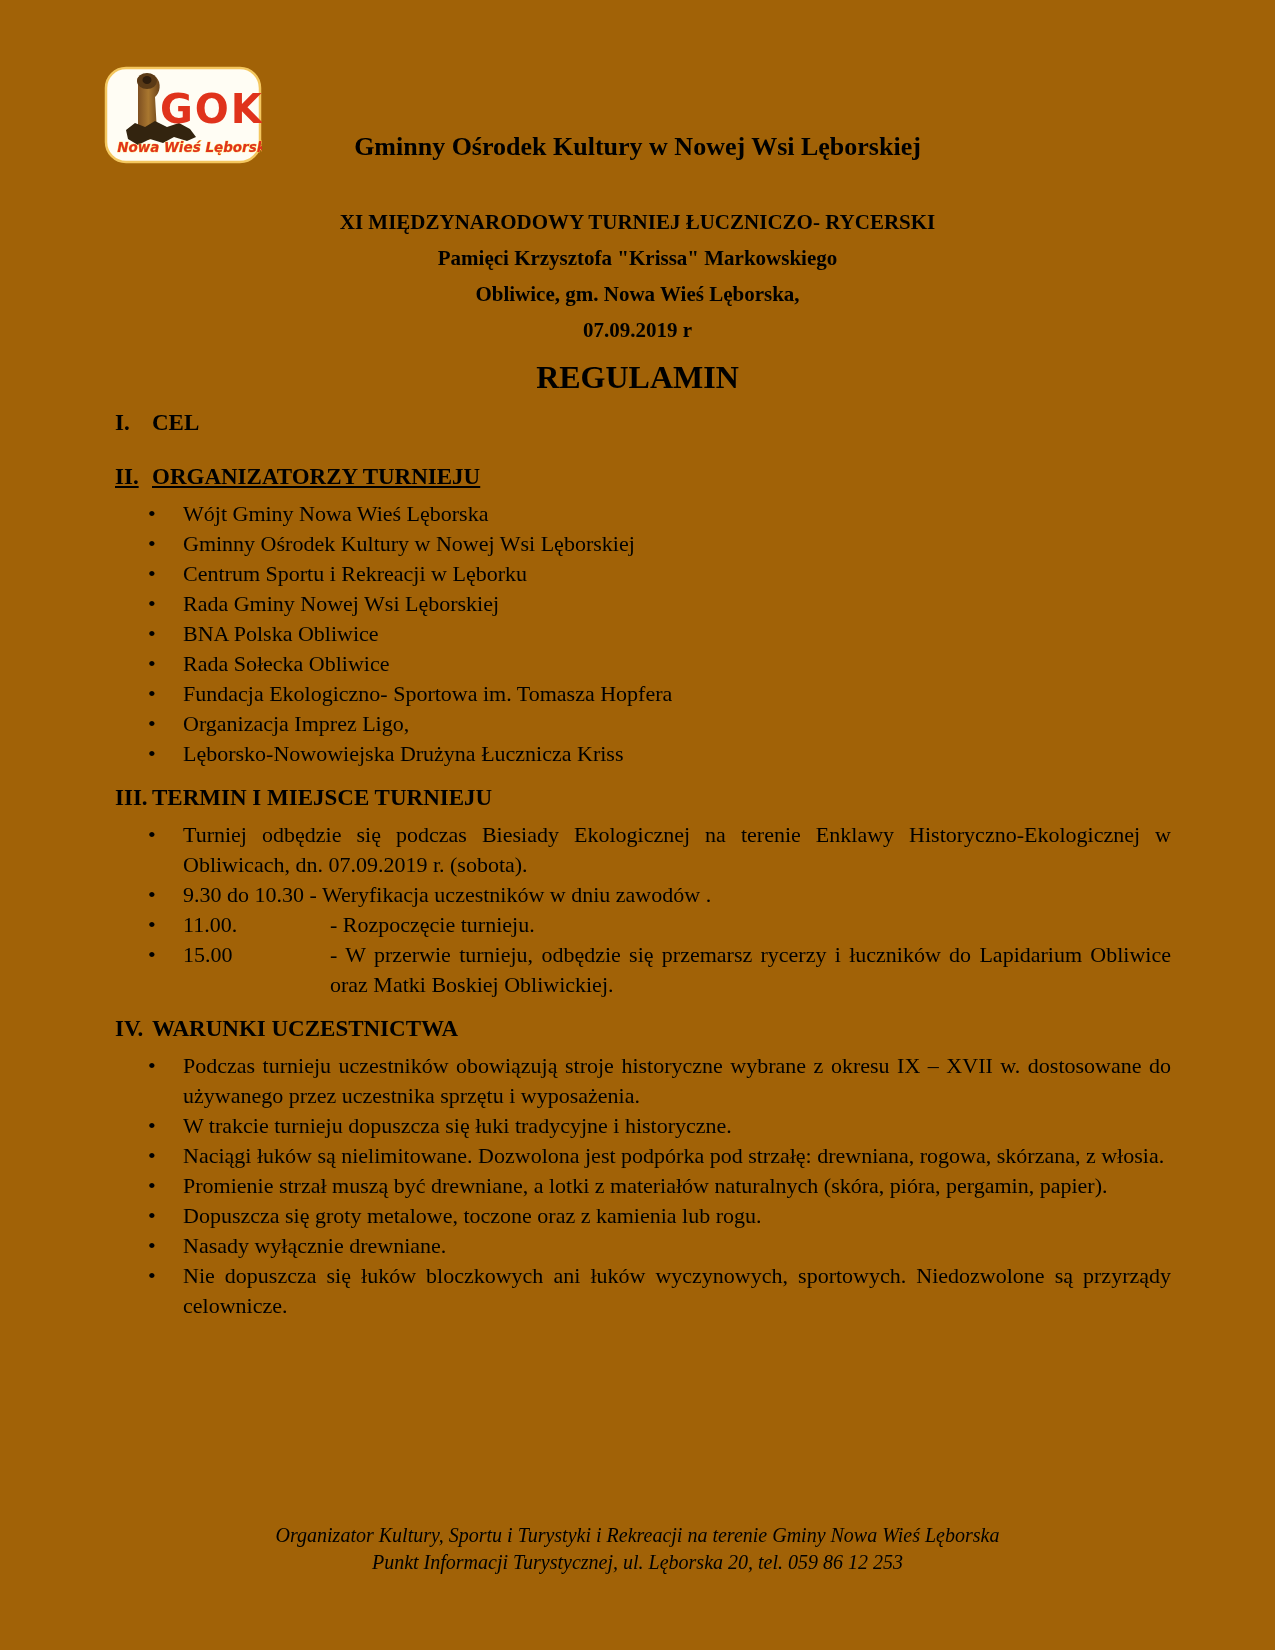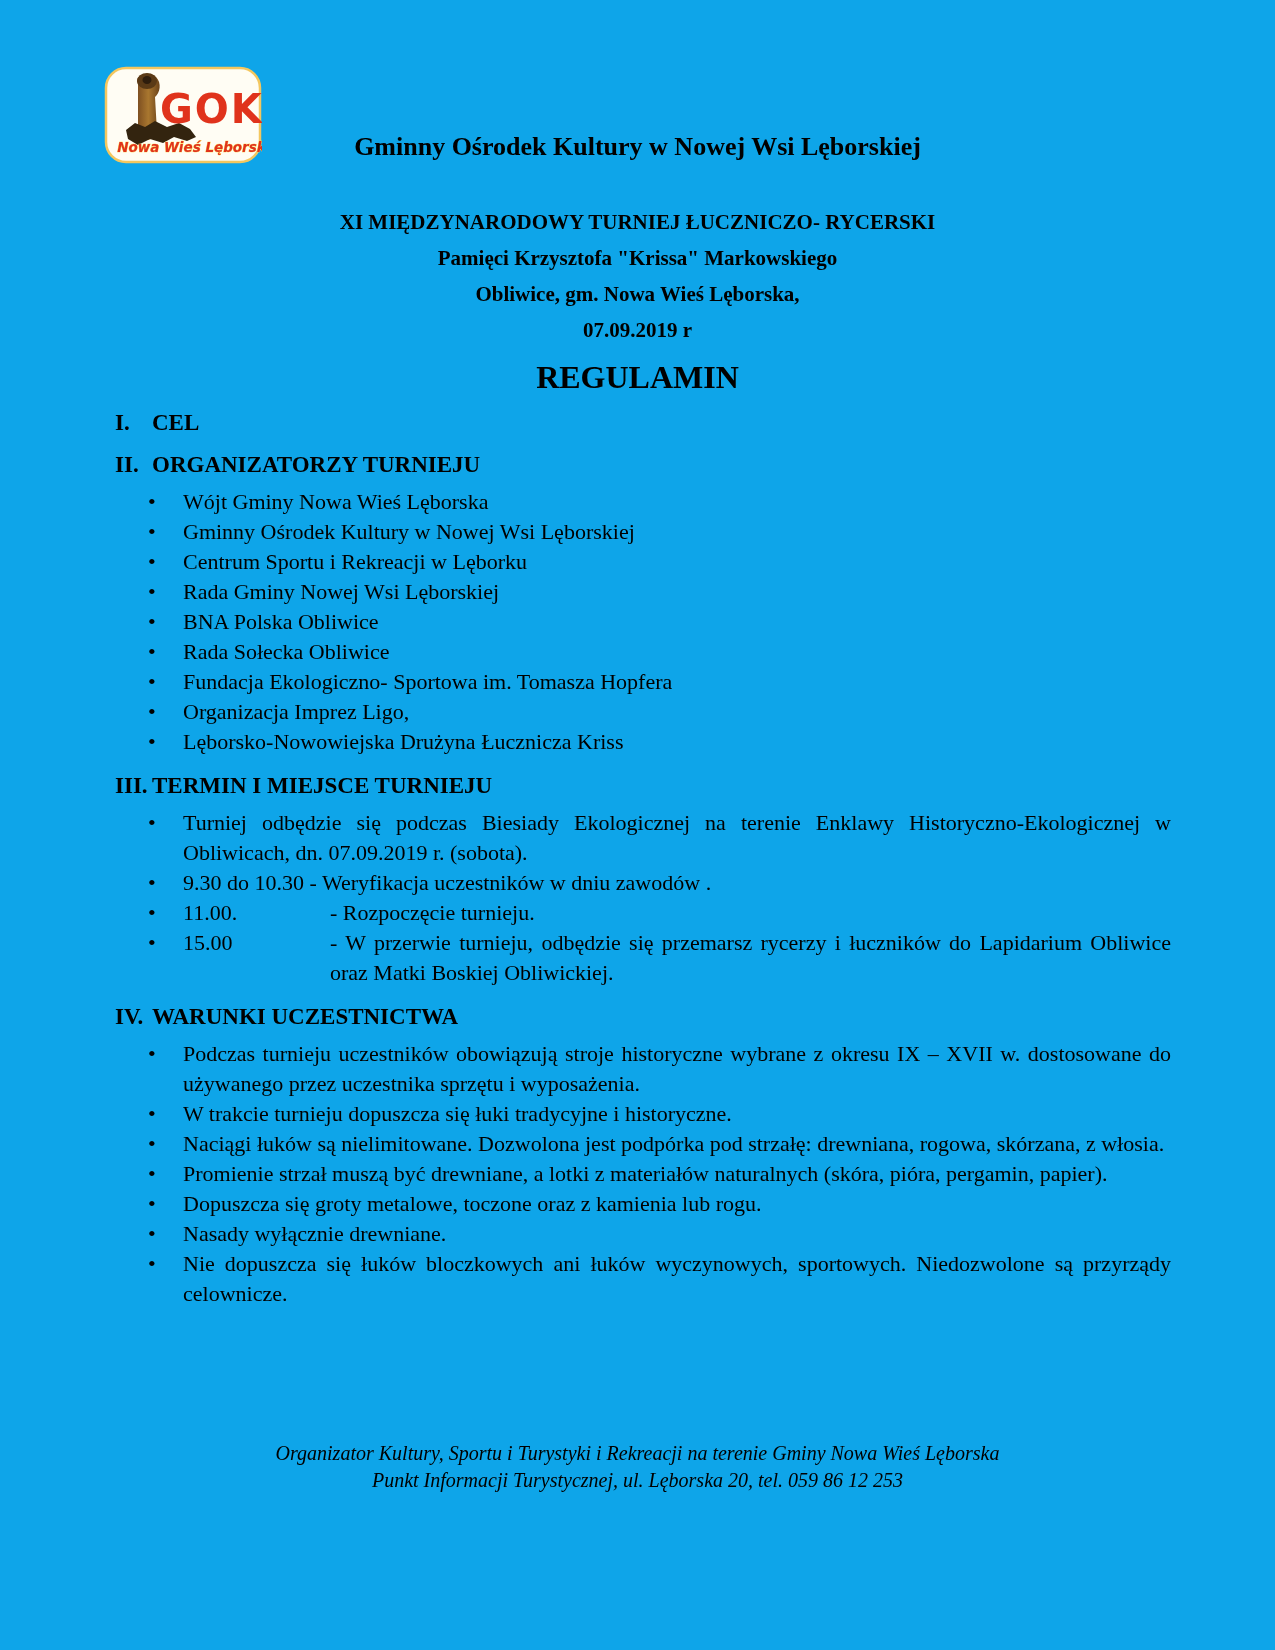--- a/index.html
+++ b/index.html
@@ -1,20 +1,20 @@
 <!DOCTYPE html>
 <html lang="pl"><head>
 <meta charset="utf-8">
 <style>
   html, body { margin: 0; padding: 0; background: #ffffff; }
   .page {
     position: relative;
     width: 1275px;
     height: 1650px;
-    background: #0ea5e9;
+    background: #a16207;
     color: #000000;
     font-family: "Liberation Serif", serif;
     overflow: hidden;
   }
 
   
   .logo { position: absolute; left: 104px; top: 66px; width: 158px; height: 98px; }
 
   
   .header-text { padding-top: 130px; text-align: center; font-weight: bold; font-size: 26px; line-height: 34px; }
@@ -22,35 +22,35 @@
   
   .title-block { margin-top: 40px; text-align: center; font-weight: bold; font-size: 21px; line-height: 36px; }
 
   .regulamin { margin-top: 14px; text-align: center; font-weight: bold; font-size: 32px; line-height: 30px; }
 
   .content { padding: 0 104px 0 115px; }
 
   .sec-heading { display: flex; font-weight: bold; font-size: 23px; line-height: 30px; }
   .sec-num { min-width: 37px; flex: none; }
   .mt-cel   { margin-top: 16px; }
-  .mt-org   { margin-top: 12px; }
+  .mt-org   { margin-top: 24px; text-decoration: underline; }
   .mt-term  { margin-top: 14px; align-items: flex-end; }
   .mt-war   { margin-top: 14px; align-items: center; }
 
   .cel-body { padding-left: 27px; margin-top: 9px; font-size: 22px; line-height: 30px; }
 
   ul.bullets { list-style: none; margin: 7px 0 0 0; padding: 0; font-size: 22px; line-height: 30px; }
   ul.bullets li { position: relative; padding-left: 68px; text-align: justify; }
   ul.bullets li::before { content: "\2022"; position: absolute; left: 33px; top: 0; }
 
   li.schedule-row { display: flex; }
   .sched-time { width: 147px; flex: none; }
   .sched-desc { flex: 1; text-align: justify; }
 
-  .footer { position: absolute; left: 0; right: 0; top: 1440px; text-align: center; font-style: italic; font-size: 20px; line-height: 27px; }
+  .footer { position: absolute; left: 0; right: 0; top: 1522px; text-align: center; font-style: italic; font-size: 20px; line-height: 27px; }
 </style>
 </head>
 <body>
 
 <div class="page">
 
   <div class="logo">
     <svg width="158" height="98" viewBox="0 0 158 98">
       <defs>
         <linearGradient id="woodgrad" x1="0" y1="0" x2="1" y2="0">

